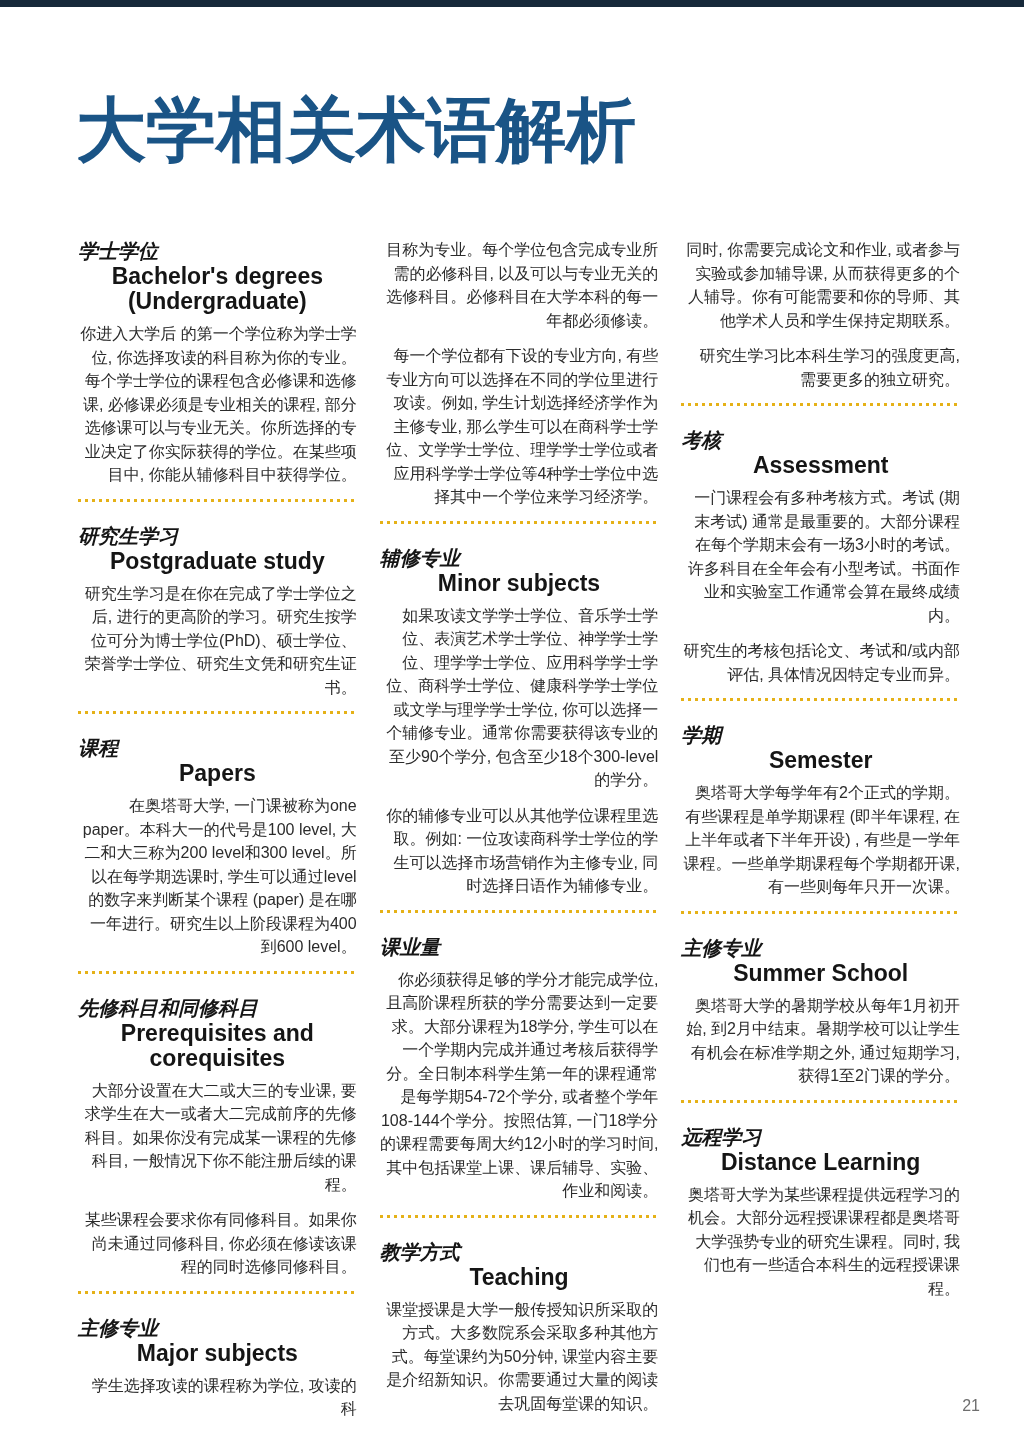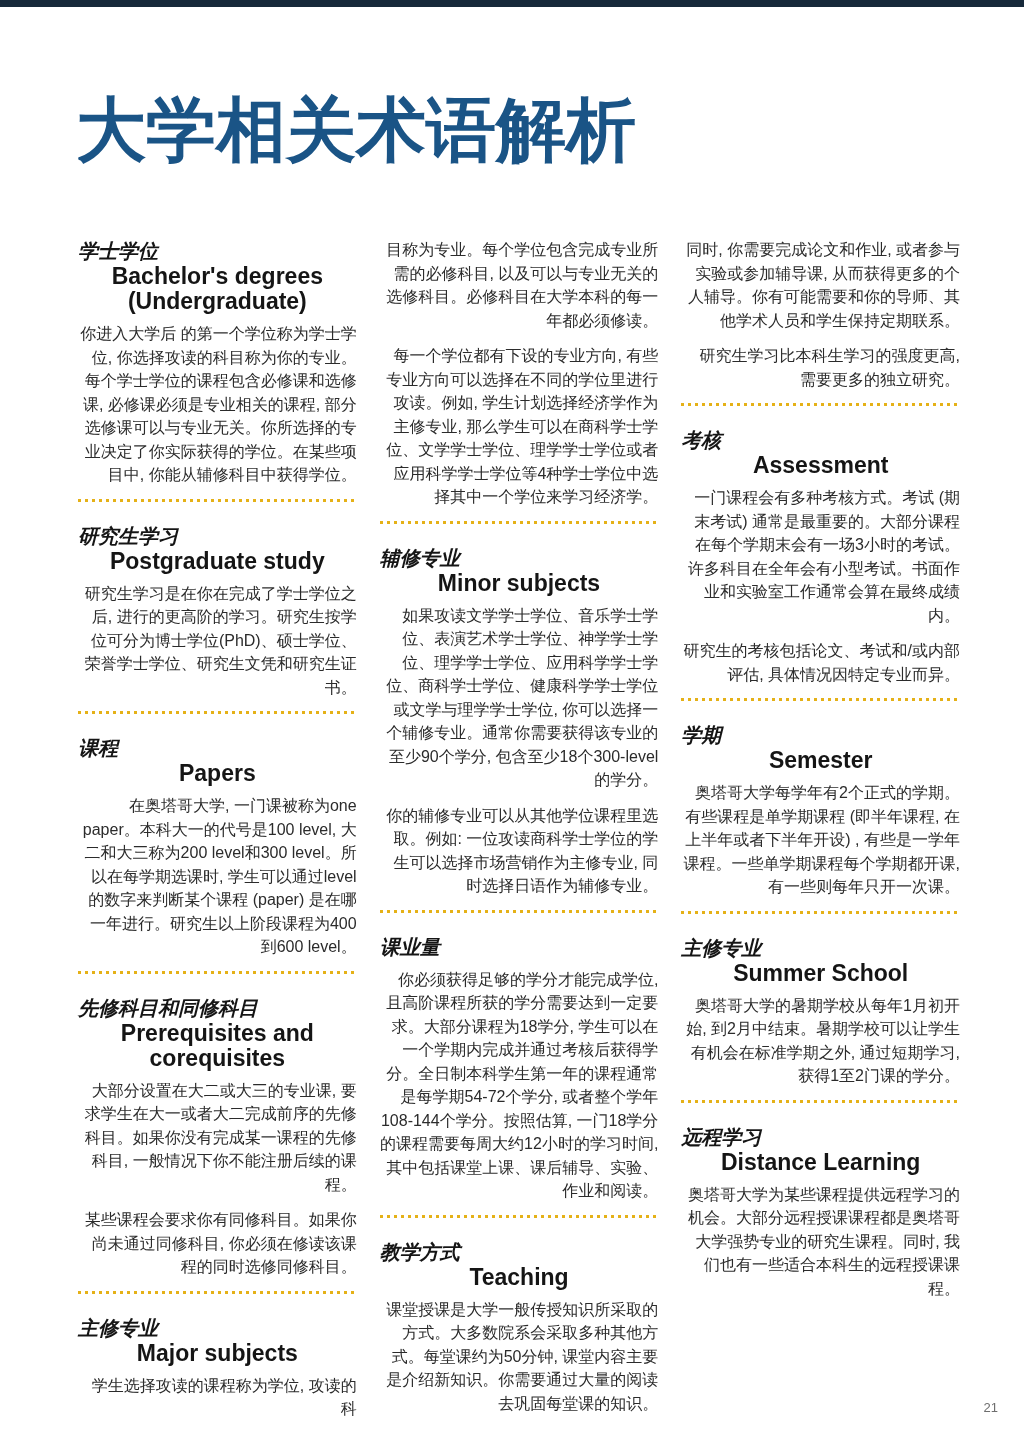--- a/index.html
+++ b/index.html
@@ -66,22 +66,22 @@
     margin:0 0 12px 0;
     text-align:right;
   }
   .separator{
     height:3px;
     margin:8px 0 21px 0;
     background-image:repeating-linear-gradient(to right, var(--gold) 0 3px, transparent 3px 7px);
   }
   .page-number{
     position:absolute;
-    right:26px; bottom:33px;
-    font-size:13px;
+    right:44px; bottom:33px;
+    font-size:16px;
     color:var(--page-num);
   }
 </style>
 </head>
 <body>
 
 <div class="page">
   <div class="top-bar"></div>
   <h1 class="page-title">大学相关术语解析</h1>
   <div class="columns">

